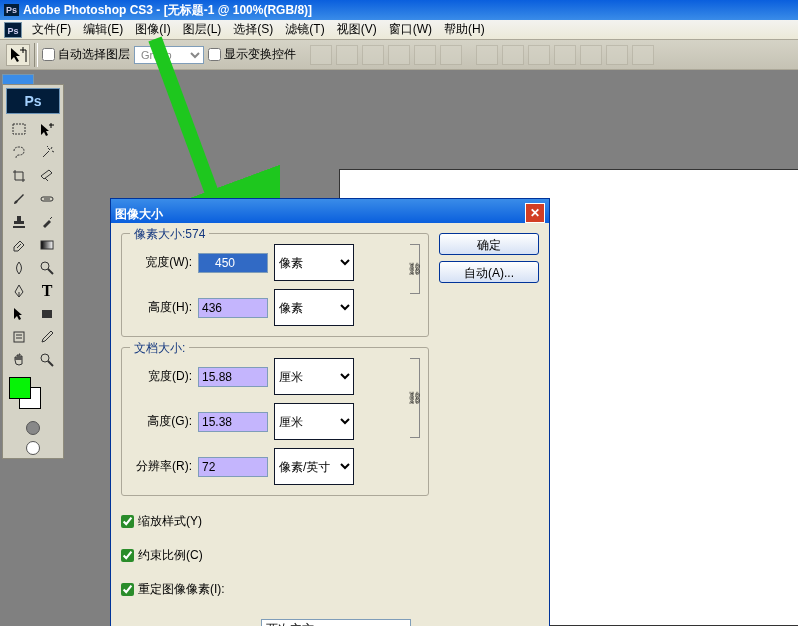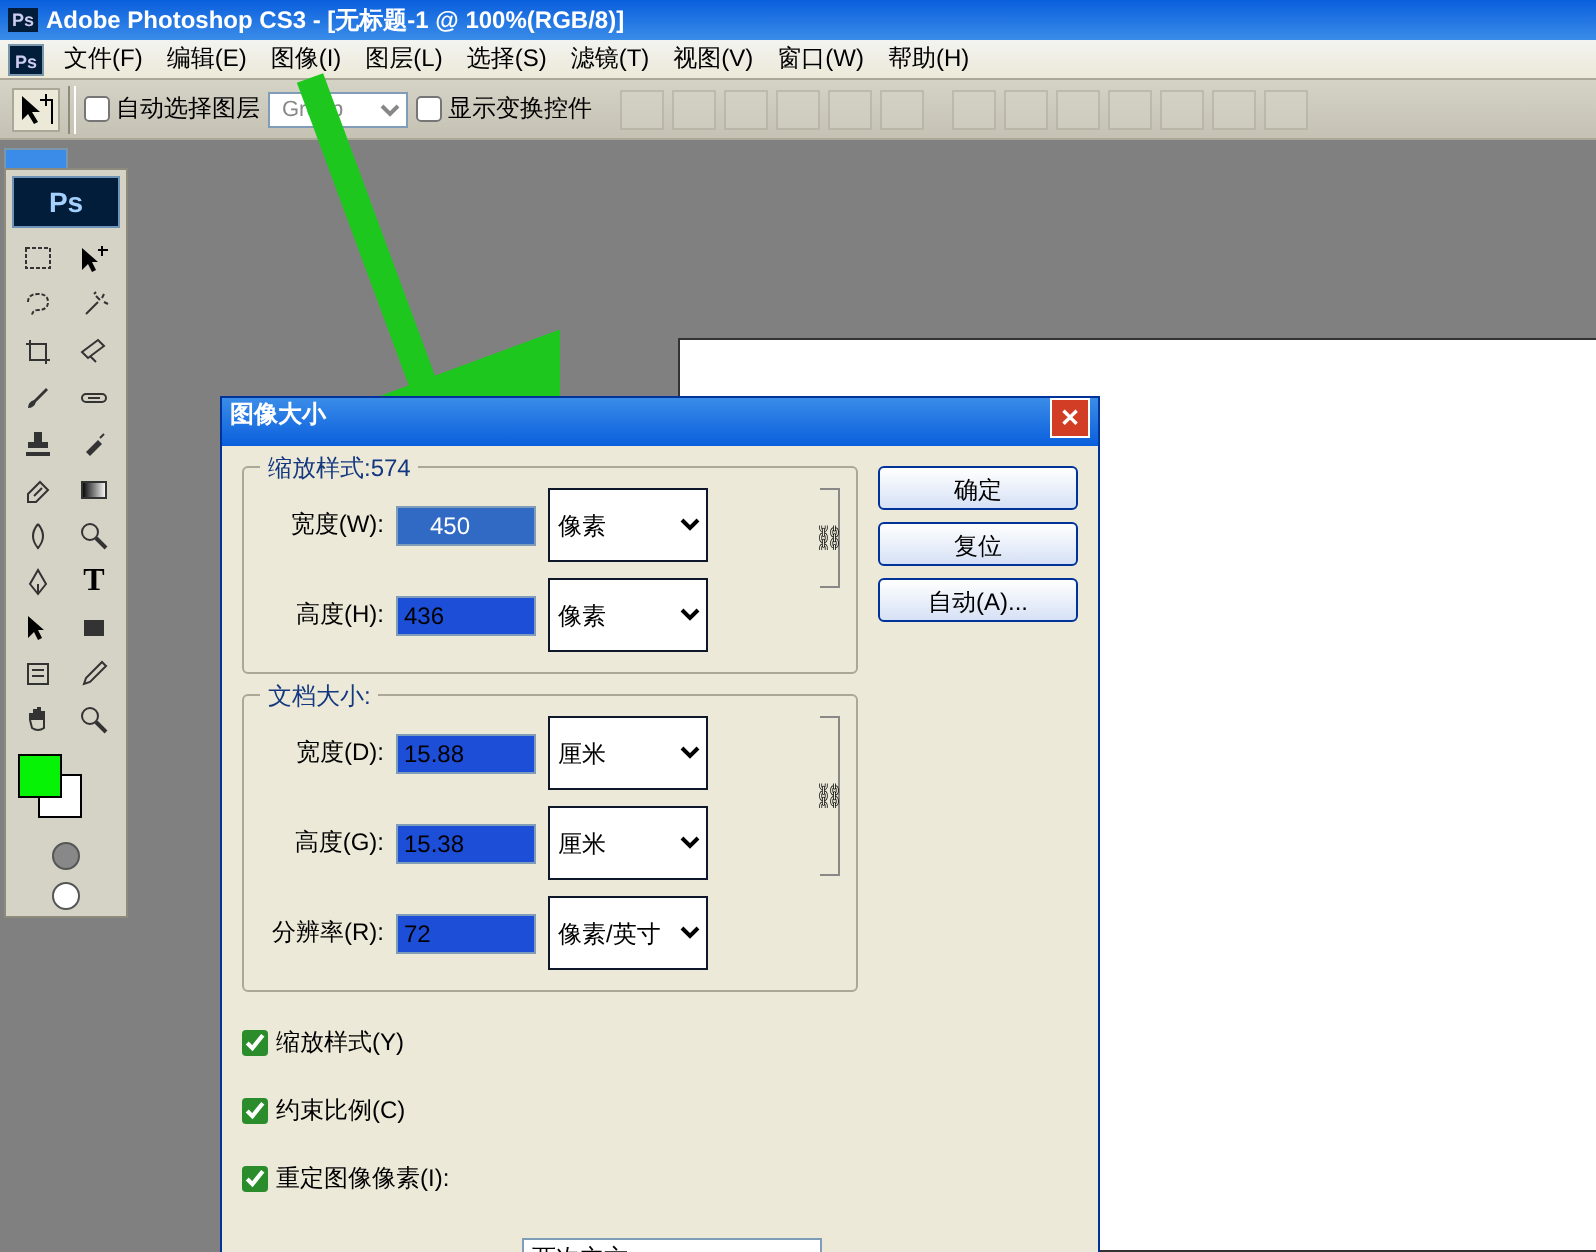--- a/index.html
+++ b/index.html
@@ -24,32 +24,32 @@
     .tool-grid .t { width: 28px; height: 23px; display: flex; align-items: center; justify-content: center; cursor: default; }
     .swatch-block { margin-top: 6px; padding: 4px; position: relative; height: 42px; }
     .sw-fg { position: absolute; width: 22px; height: 22px; background: #06f306; border: 1px solid #000; top: 0; left: 4px; }
     .sw-bg { position: absolute; width: 22px; height: 22px; background: #fff; border: 1px solid #000; top: 10px; left: 14px; }
     .mode-circle { width: 14px; height: 14px; border: 1px solid #555; border-radius: 50%; background: #fff; }
     .canvas { position: absolute; top: 170px; left: 340px; width: 460px; height: 455px; background: #fff; outline: 1px solid #333; }
     
     .arrow-svg { position: absolute; top: 34px; left: 140px; pointer-events: none; z-index: 5; }
     
     .dialog { position: absolute; top: 198px; left: 110px; width: 440px; background: #ece9d8; border: 1px solid #003399; z-index: 10; }
-    .dialog-title { background: linear-gradient(#3a8ce8, #0a5fdd); height: 24px; display: flex; align-items: flex-start; justify-content: space-between; padding: 0 4px; color: #fff; font-weight: bold; }
+    .dialog-title { background: linear-gradient(#3a8ce8, #0a5fdd); height: 24px; display: flex; align-items: flex-end; justify-content: space-between; padding: 0 4px; color: #fff; font-weight: bold; }
     .close-x { width: 20px; height: 20px; background: #d23e25; color: #fff; border: 1px solid #fff; display: flex; align-items: center; justify-content: center; font-weight: bold; font-size: 12px; }
     .dialog-body { padding: 10px; display: flex; gap: 10px; }
     .dialog-left { flex: 1; }
     .dialog-right { width: 100px; display: flex; flex-direction: column; gap: 6px; }
     .btn { height: 22px; border: 1px solid #003399; background: linear-gradient(#fff, #d6e1f5); border-radius: 3px; cursor: default; display: flex; align-items: flex-end; justify-content: center; }
     .fieldset { border: 1px solid #aca899; border-radius: 3px; margin-bottom: 10px; padding: 10px 8px 10px 8px; position: relative; }
     .legend { position: absolute; top: -8px; left: 8px; background: #ece9d8; padding: 0 4px; color: #14387f; }
     .row { display: flex; align-items: center; gap: 6px; margin-bottom: 8px; }
     .row:last-child { margin-bottom: 0; }
     .row .lbl { width: 62px; text-align: right; }
-    .row input[type=text] { width: 70px; height: 20px; border: 1px solid #7f9db9; padding: 0 3px; background: #1d4ed8; }
+    .row input[type=text] { width: 70px; height: 20px; border: 1px solid #7f9db9; padding: 0 3px; background: #c4b5fd; }
     .row input.sel { background: #316ac5; color: #fff; padding-left: 16px; }
     .row select { width: 80px; height: 37px; border: 1px solid #0f172a; background: #fff; font-size: 12px; }
     .link-bracket { border: 1px solid #888; border-left: none; width: 10px; display: flex; align-items: center; justify-content: center; margin-left: 4px; }
     .link-chain { font-size: 12px; }
     .cb-row { display: flex; align-items: center; gap: 4px; margin: 17px 0; }
     .cb-row input { accent-color: #2a8c2a; }
     .big-select { width: 150px; height: 20px; margin-left: 140px; margin-top: 4px; border: 1px solid #7f9db9; background: #fff; }
     .icons-group { display: flex; gap: 4px; margin-left: 10px; }
   </style>
 </head>
@@ -265,21 +265,21 @@
 </svg>
 
 <div class="dialog">
   <div class="dialog-title">
     <span>图像大小</span>
     <div class="close-x">✕</div>
   </div>
   <div class="dialog-body">
     <div class="dialog-left">
       <div class="fieldset">
-        <div class="legend">缩放样式:574</div>
+        <div class="legend">像素大小:574</div>
         <div style="display:flex;">
           <div style="flex:1">
             <div class="row">
               <span class="lbl">宽度(W):</span>
               <input type="text" class="sel" value="450" style="">
               <select><option>像素</option></select>
             </div>
             <div class="row">
               <span class="lbl">高度(H):</span>
               <input type="text" value="436" style="">
@@ -328,20 +328,17 @@
           <input type="checkbox" checked="" style="">
           <span>重定图像像素(I):</span>
         </div>
       <select class="big-select"><option>两次立方</option></select>
     </div>
     <div class="dialog-right">
       <div class="btn">
           <span>确定</span>
         </div>
       <div class="btn">
-          <span>复位</span>
-        </div>
-      <div class="btn">
           <span>自动(A)...</span>
         </div>
     </div>
   </div>
 </div>
 
 </body></html>

